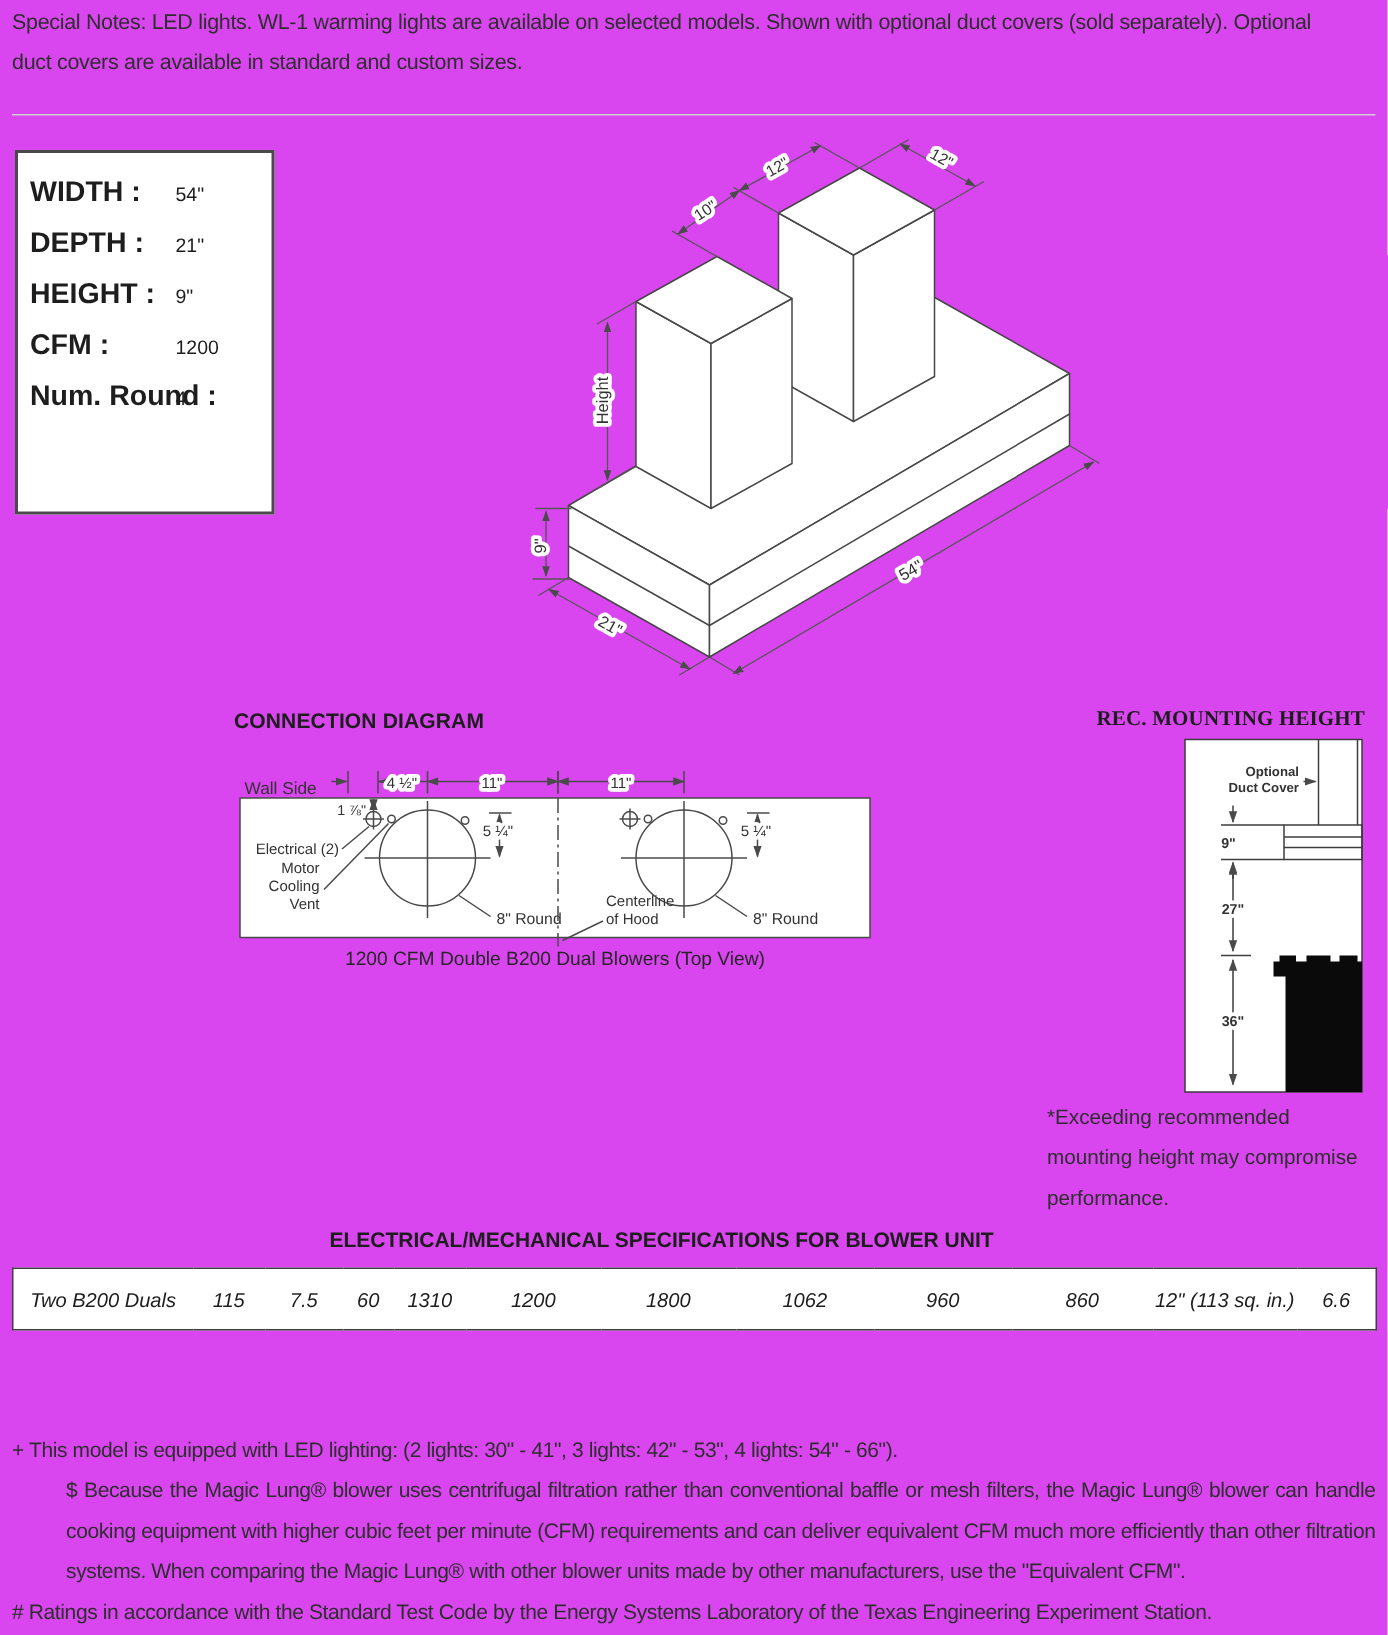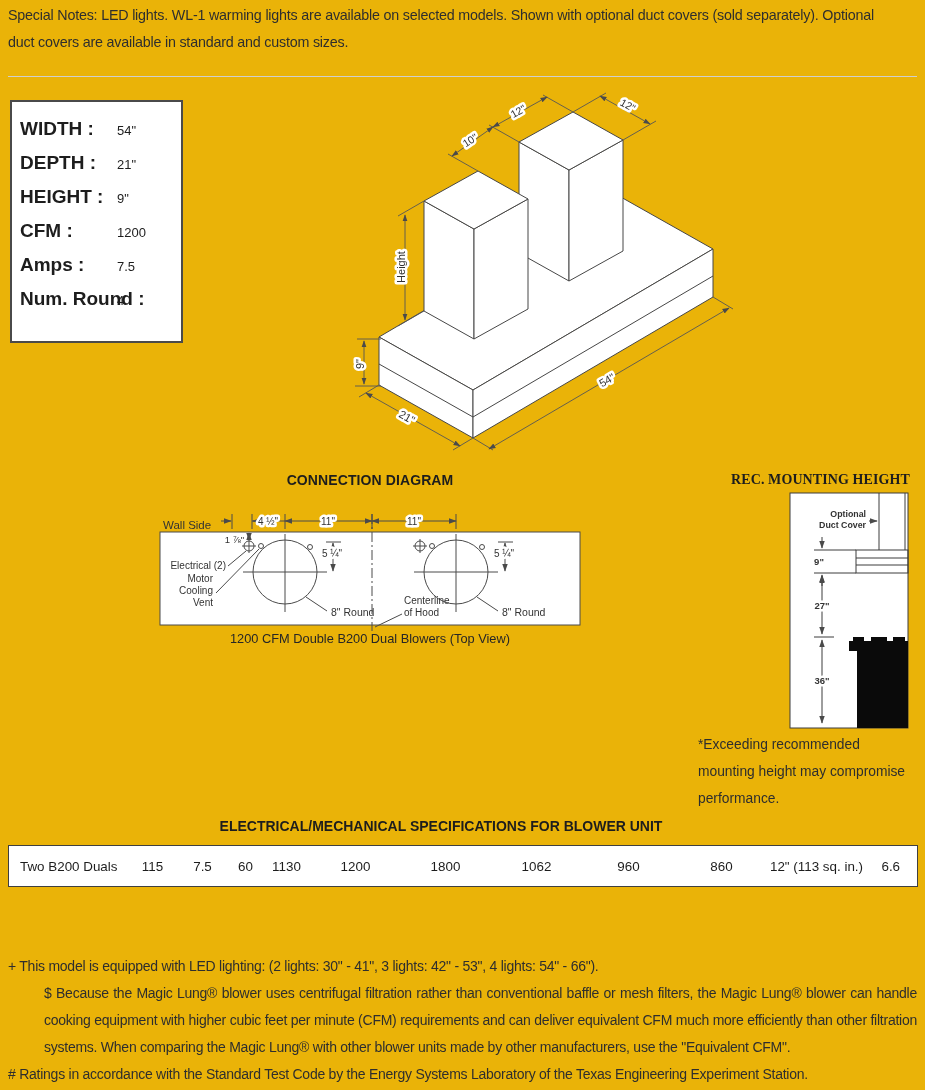--- a/index.html
+++ b/index.html
@@ -1,40 +1,40 @@
 <!DOCTYPE html>
 <html><head>
 <meta charset="utf-8">
 <style>
   html,body{margin:0;padding:0;background:#fff;}
-  #page{position:relative;width:925px;height:1090px;background:#eab308;
+  #page{position:relative;width:925px;height:1090px;background:#d946ef;
         font-family:"Liberation Sans",sans-serif;color:#2b2b2b;overflow:hidden;}
   .abs{position:absolute;}
   .special-notes{left:8px;top:2px;width:895px;font-size:14.3px;line-height:27px;
                  letter-spacing:-0.2px;color:#2e2e2e;}
   .divider{left:8px;top:76px;width:909px;height:0;border-top:1px solid #cfcfcf;}
   .spec-box{left:10px;top:100px;width:173px;height:243px;border:2px solid #4a4a4a;
             background:#fff;padding:10px 0 0 0;box-sizing:border-box;}
   .spec-row{height:34px;line-height:34px;padding-left:8px;white-space:nowrap;}
   .spec-label{display:inline-block;width:97px;font-weight:bold;font-size:19px;color:#1d1d1d;}
   .spec-value{font-size:13px;color:#1d1d1d;}
   .diagram-title{font-weight:bold;font-size:14px;color:#1d1d1d;letter-spacing:0.1px;}
-  .conn-title{left:140px;top:472px;width:460px;text-align:center;}
+  .conn-title{left:156px;top:472px;width:460px;text-align:left;}
   .mount-title{left:700px;top:472px;width:210px;text-align:right;font-family:Liberation Serif, serif;}
   .conn-caption{left:140px;top:631px;width:460px;text-align:center;font-size:12.8px;color:#262626;}
   .mount-note{left:698px;top:731px;width:212px;text-align:left;font-size:13.8px;
               line-height:27px;color:#2e2e2e;}
   .table-title{left:0;top:818px;width:882px;text-align:center;font-weight:bold;
                font-size:14px;color:#1d1d1d;}
   .spec-table{left:8px;top:845px;width:909px;border-collapse:collapse;
               border:1.5px solid #3f3f3f;table-layout:fixed;background:#fff;}
   .spec-table th{font-size:12.8px;font-weight:bold;color:#1d1d1d;height:58px;
                  vertical-align:middle;text-align:center;padding:0 2px;line-height:1.55;}
   .spec-table td{font-size:13.4px;color:#1d1d1d;height:40px;vertical-align:middle;
-                 text-align:center;padding:0 1px;white-space:nowrap;}
+                 text-align:center;padding:0 1px;white-space:nowrap;font-style:italic;}
   .footnotes{left:8px;top:953px;width:909px;font-size:14px;line-height:27px;
              letter-spacing:-0.25px;color:#2e2e2e;}
   .footnotes .fn-dollar{text-align:justify;margin-left:36px;}
   svg text{font-family:"Liberation Sans",sans-serif;fill:#333;}
   .halo{paint-order:stroke;stroke:#fff;stroke-width:5px;stroke-linejoin:round;}
 </style>
 </head>
 <body>
 
 <div id="page">
@@ -48,23 +48,20 @@
       <span class="spec-label">WIDTH :</span><span class="spec-value">54"</span>
     </div>
     <div class="spec-row">
       <span class="spec-label">DEPTH :</span><span class="spec-value">21"</span>
     </div>
     <div class="spec-row">
       <span class="spec-label">HEIGHT :</span><span class="spec-value">9"</span>
     </div>
     <div class="spec-row">
       <span class="spec-label">CFM :</span><span class="spec-value">1200</span>
-    </div>
-    <div class="spec-row">
-      <span class="spec-label">Amps :</span><span class="spec-value">7.5</span>
     </div>
     <div class="spec-row">
       <span class="spec-label">Num. Round :</span><span class="spec-value">4</span>
     </div>
   </div>
 
   <svg class="abs" style="left:330px;top:85px" width="420" height="380" viewBox="330 85 420 380">
     <defs>
       <marker id="ah1" viewBox="0 0 10 10" refX="9" refY="5" markerWidth="8" markerHeight="8" orient="auto-start-reverse">
           <path d="M0,1.5 L10,5 L0,8.5 z" fill="#4a4a4a"></path>
@@ -252,21 +249,21 @@
       <col style="width:94px">
         <col style="width:96px">
         <col style="width:53px">
     </colgroup>
     <tbody>
     <tr>
       <td>Two B200 Duals</td>
       <td>115</td>
       <td>7.5</td>
       <td>60</td>
-      <td>1130</td>
+      <td>1310</td>
       <td>1200</td>
       <td>1800</td>
       <td>1062</td>
       <td>960</td>
       <td>860</td>
       <td>12" (113 sq. in.)</td>
       <td>6.6</td>
     </tr>
   </tbody>
     </table>

